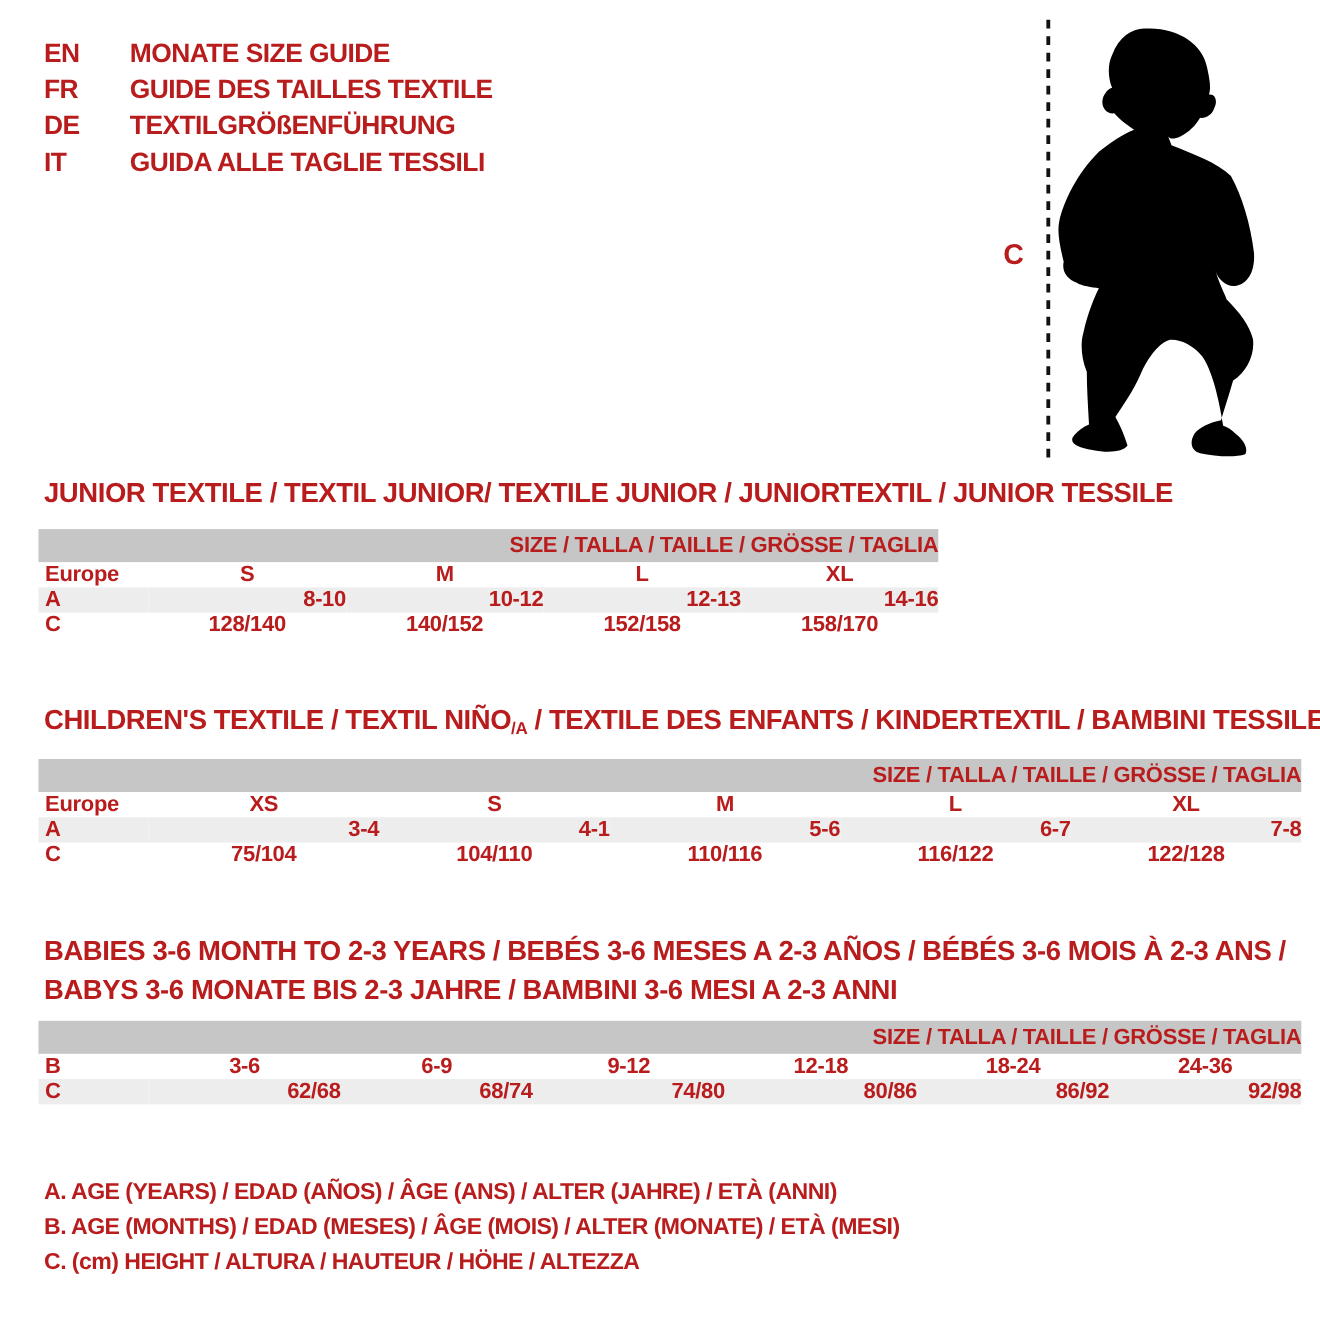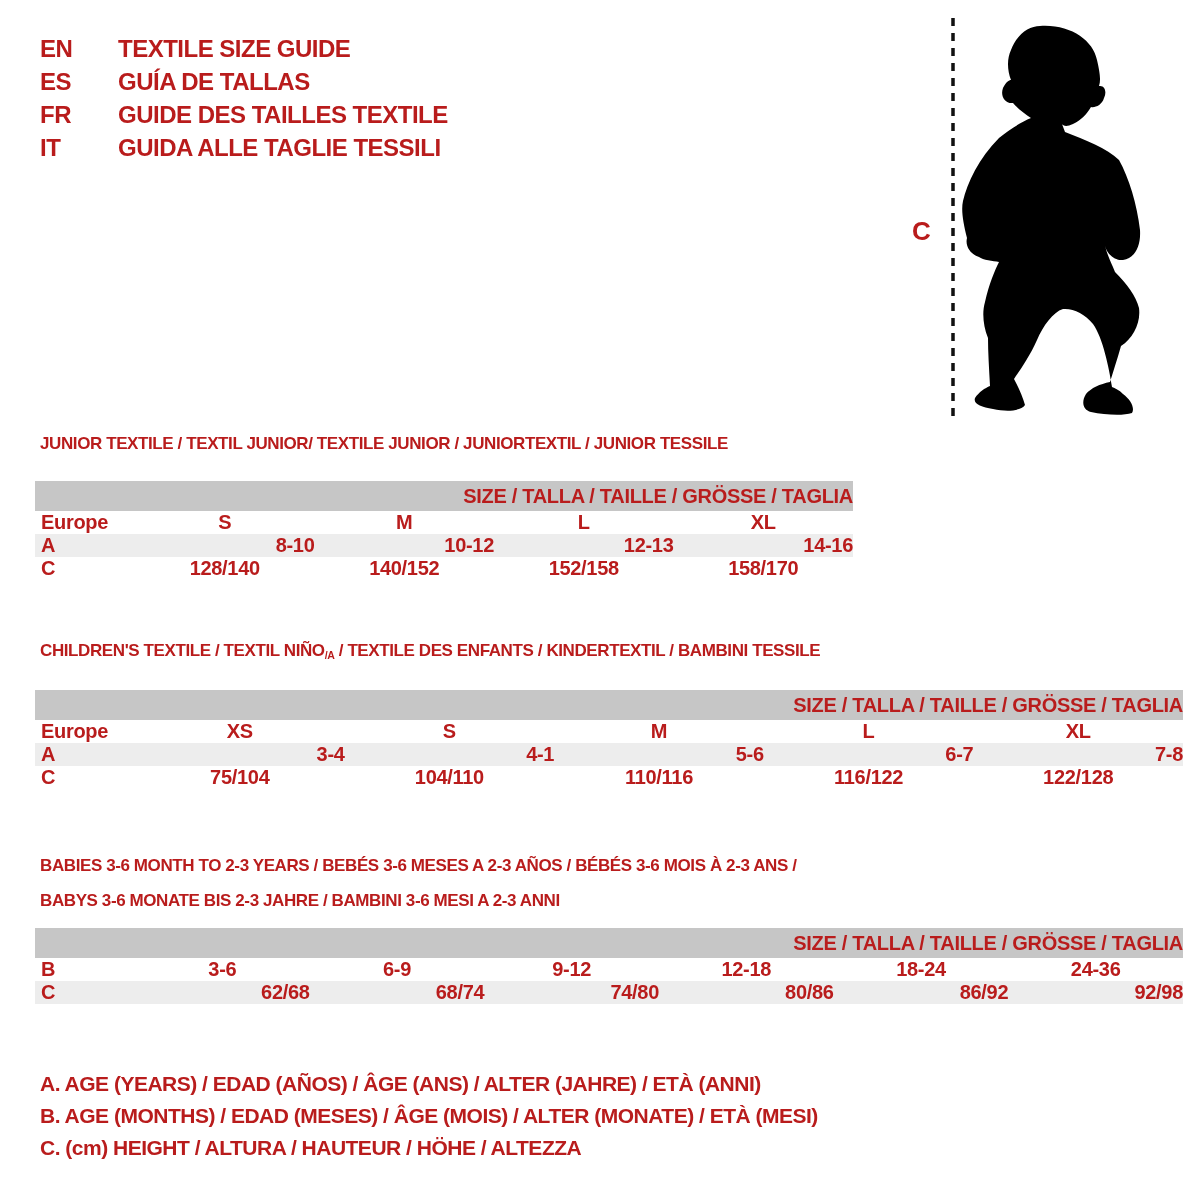--- a/index.html
+++ b/index.html
@@ -14,21 +14,21 @@
   .lang-row { display:flex; align-items:center; height:33px; font-size:24px; letter-spacing:-0.5px; }
   .lang-code { width:78px; flex:0 0 78px; }
   .lang-title { white-space:nowrap; }
 
   
   .figure-wrap { position:absolute; left:895px; top:8px; width:265px; height:420px; }
   .figure-wrap svg { display:block; }
   .measure-label { position:absolute; left:912px; top:216px; font-size:26px; }
 
   
-  .section-title { position:absolute; left:40px; font-size:17px; letter-spacing:-0.4px; white-space:nowrap; }
+  .section-title { position:absolute; left:40px; font-size:25px; letter-spacing:-0.4px; white-space:nowrap; }
   .sub { font-size:0.62em; vertical-align:-0.28em; }
 
   
   .size-table { position:absolute; left:35px; border-collapse:collapse; table-layout:fixed; font-size:20px; letter-spacing:-0.3px; }
   .size-table td { padding:0; vertical-align:middle; white-space:nowrap; }
   .size-table .thead td { background:#c6c6c6; height:30px; text-align:right; padding-left:8px; }
   .size-table .drow td { height:20px; text-align:center; }
   .size-table .drow td.rowlabel { text-align:left; padding-left:6px; }
   .size-table .alt td { background:#ededed;text-align:right; }
 
@@ -45,29 +45,29 @@
   .legend div { white-space:nowrap; }
 </style>
 </head>
 <body>
 
 <div class="page">
 
   <div class="lang-block">
     <div class="lang-row">
       <span class="lang-code">EN</span>
-      <span class="lang-title">TEXTILE SIZE GUIDE</span>
-    </div>
-    <div class="lang-row">
-      <span class="lang-code">ES</span>
-      <span class="lang-title">GUÍA DE TALLAS</span>
+      <span class="lang-title">MONATE SIZE GUIDE</span>
     </div>
     <div class="lang-row">
       <span class="lang-code">FR</span>
       <span class="lang-title">GUIDE DES TAILLES TEXTILE</span>
+    </div>
+    <div class="lang-row">
+      <span class="lang-code">DE</span>
+      <span class="lang-title">TEXTILGRÖßENFÜHRUNG</span>
     </div>
     <div class="lang-row">
       <span class="lang-code">IT</span>
       <span class="lang-title">GUIDA ALLE TAGLIE TESSILI</span>
     </div>
   </div>
 
   <div class="measure-label">C</div>
 
   <div class="figure-wrap">

